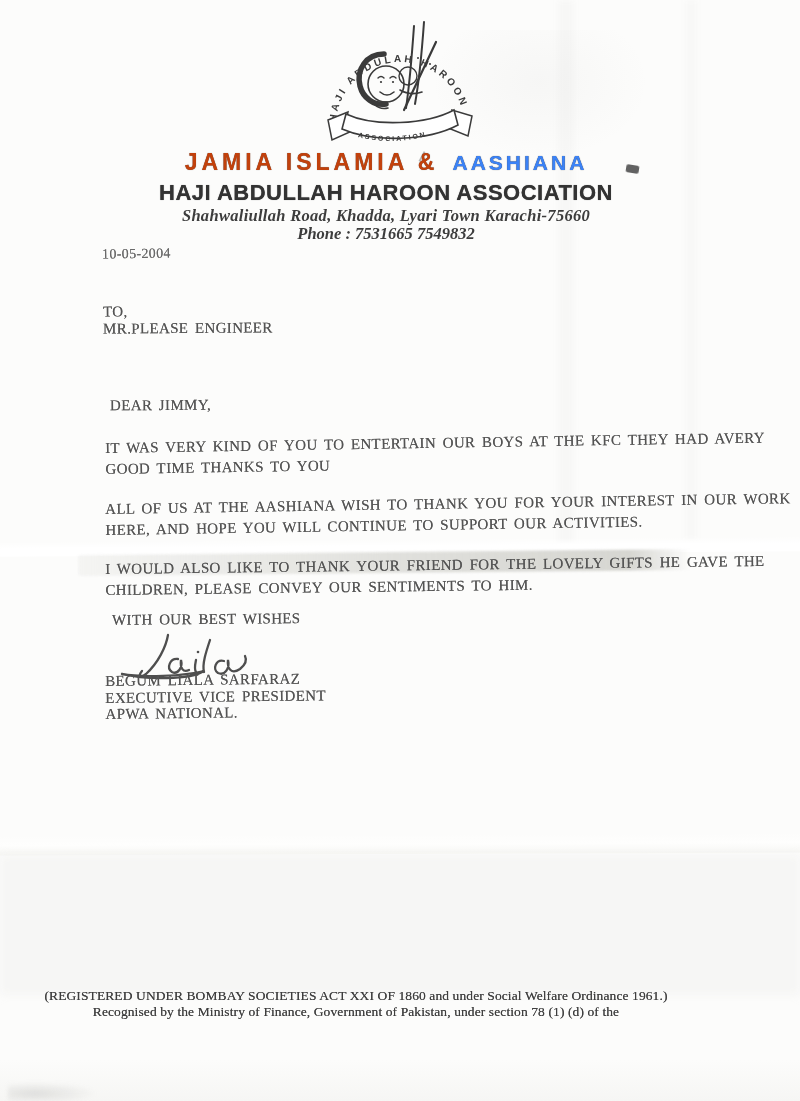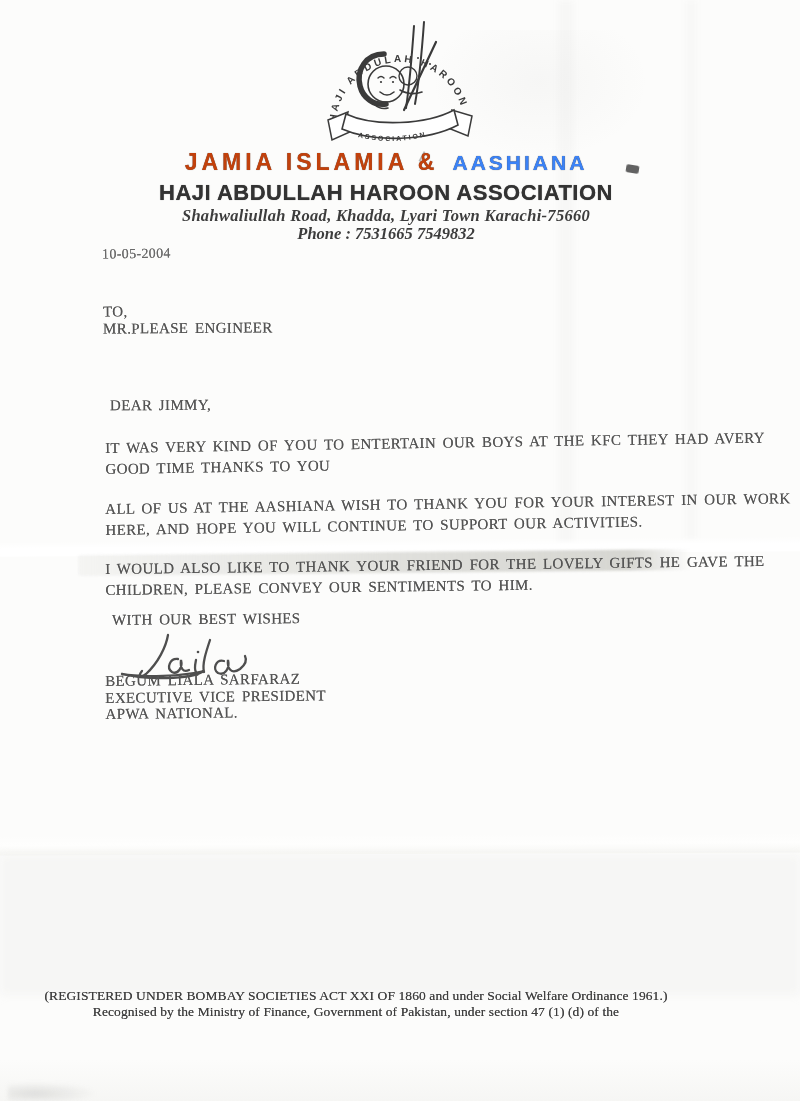--- a/index.html
+++ b/index.html
@@ -162,16 +162,16 @@
   </div>
 
   <div class="txt signer">
     <div>BEGUM LIALA SARFARAZ</div>
     <div>EXECUTIVE VICE PRESIDENT</div>
     <div>APWA NATIONAL.</div>
   </div>
 
   <div class="footer">
     <div>(REGISTERED UNDER BOMBAY SOCIETIES ACT XXI OF 1860 and under Social Welfare Ordinance 1961.)</div>
-    <div>Recognised by the Ministry of Finance, Government of Pakistan, under section 47 (1) (d) of the</div>
+    <div>Recognised by the Ministry of Finance, Government of Pakistan, under section 78 (1) (d) of the</div>
   </div>
 
 </div>
 
 </body></html>

